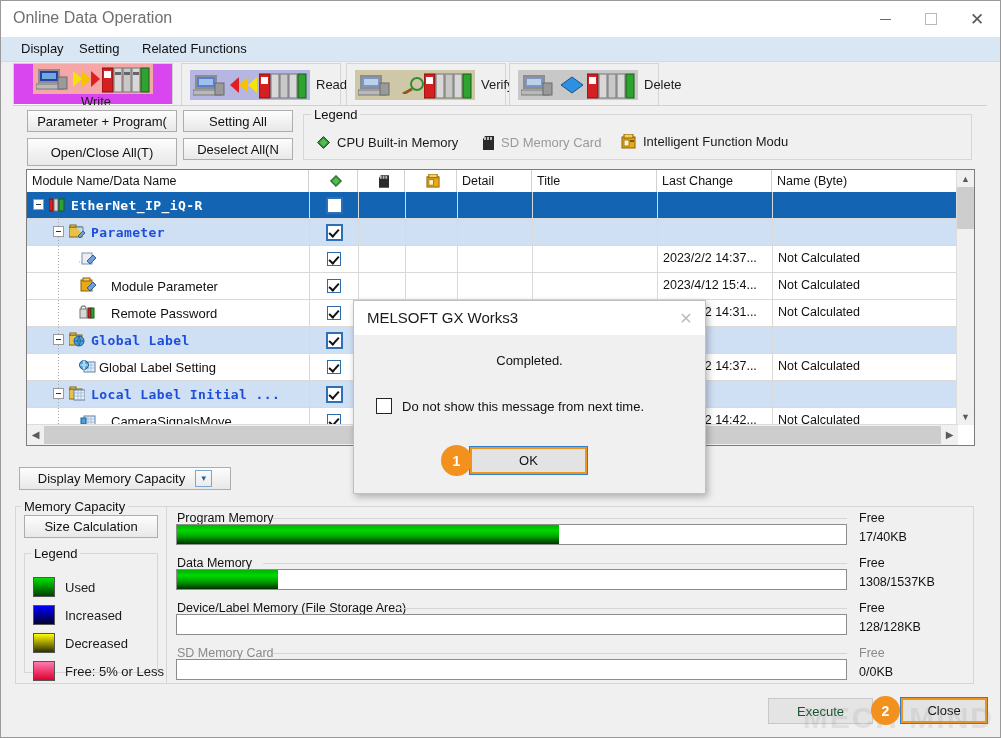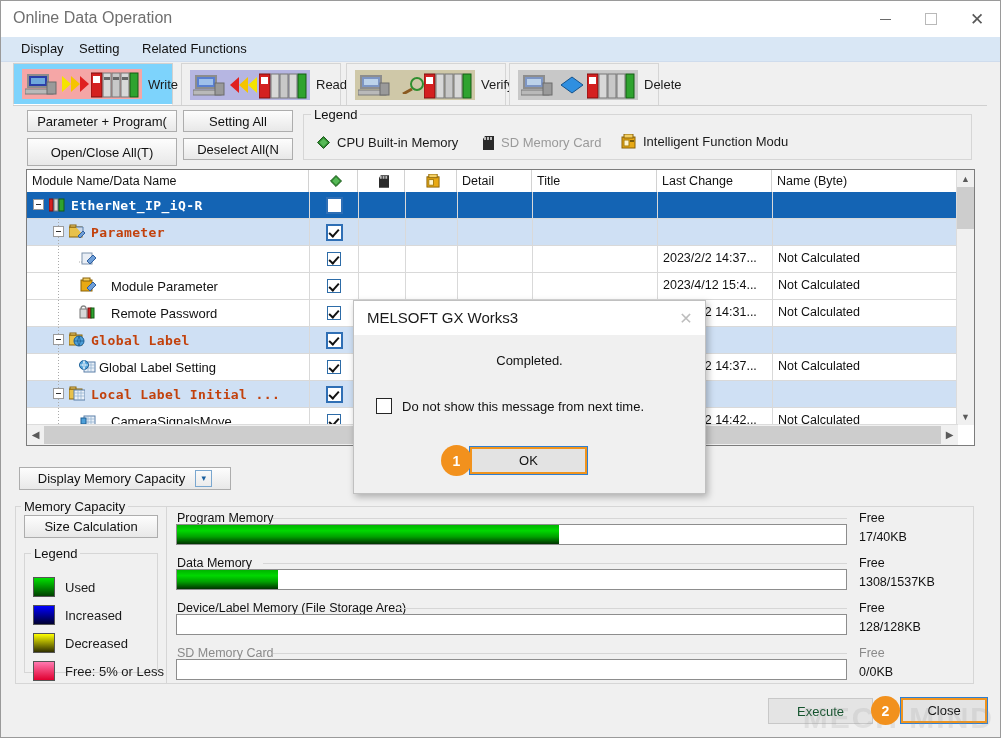--- a/index.html
+++ b/index.html
@@ -20,21 +20,21 @@
   .wbtn .max{display:block;width:10px;height:10px;border:1px solid #b9b9b9;}
   .wbtn .cls{font-size:17px;line-height:17px;color:#585858;font-family:"DejaVu Sans",sans-serif;}
 
   
   .menubar{position:absolute;left:0;top:36px;width:999px;height:24px;background:#d9e7f5;border-bottom:1px solid #cfdced;}
   .menubar .mi{position:absolute;top:3px;height:18px;padding:0 8px;font-size:13px;color:#111;line-height:18px;}
 
   
   .tabstrip{position:absolute;left:12px;top:62px;width:974px;height:43px;background:#f0f0f0;}
   .tab{position:absolute;top:0;height:42px;box-sizing:border-box;display:flex;align-items:center;padding:0 8px;background:#f0f0f0;border:1px solid #d5d5d5;border-bottom:none;}
-  .tab.active{background:#7dd3fc;border:1px solid #d0d0d0;border-bottom:1px solid #ffffff;}
+  .tab.active{background:#d946ef;border:1px solid #d0d0d0;border-bottom:1px solid #ffffff;flex-direction:column;}
   .tab .tlabel{margin-left:6px;font-size:13px;color:#1b1b1b;white-space:nowrap;}
   .tabline{position:absolute;left:12px;top:104px;width:974px;height:1px;background:#d0d0d0;}
 
   
   .devart{position:relative;width:120px;height:30px;flex:0 0 auto;}
   .devart .bg{position:absolute;left:0;top:0;width:120px;height:30px;}
   .devart .pc{position:absolute;left:3px;top:4px;width:32px;height:23px;}
   .devart .plc{position:absolute;right:3px;top:2px;width:48px;height:27px;}
   .devart .arrows{position:absolute;left:40px;top:6px;width:36px;height:18px;}
 
@@ -60,21 +60,21 @@
   .tablewrap{position:absolute;left:25px;top:168px;width:949px;height:277px;box-sizing:border-box;border:1px solid #7c7c7c;background:#fff;}
   .thead{position:absolute;left:0;top:0;height:22px;width:100%;background:#fff;border-bottom:1px solid #c8c8c8;}
   .th{position:absolute;top:0;height:22px;box-sizing:border-box;border-right:1px solid #d2d2d2;font-size:12.5px;color:#111;display:flex;align-items:center;padding-left:5px;background:#fff;}
   .th .ico{margin:0 auto;}
   .tbody{position:absolute;left:0;top:22px;width:931px;height:234px;overflow:hidden;}
   .trow{position:relative;height:27px;box-sizing:border-box;border-bottom:1px solid #d9d9d9;}
   .trow.sel{background:#1464b4;}
   .trow.grp{background:#cfe0f4;}
   .trow .name{position:absolute;top:0;height:26px;display:flex;align-items:center;font-size:13px;color:#111;white-space:nowrap;}
   .trow.sel .name{color:#fff;font-family:"DejaVu Sans Mono",monospace;font-size:13px;font-weight:700;letter-spacing:.4px;}
-  .trow.grp .name{color:#c2410c;font-family:"DejaVu Sans Mono",monospace;font-size:13px;font-weight:700;letter-spacing:.4px;}
+  .trow.grp .name{color:#1d4ed8;font-family:"DejaVu Sans Mono",monospace;font-size:13px;font-weight:700;letter-spacing:.4px;}
   .cellsep{position:absolute;top:0;width:1px;height:26px;background:#d9d9d9;}
   .chk{position:absolute;width:14px;height:14px;box-sizing:border-box;border:1px solid #2d6ca8;background:#fff;top:6px;}
   .chk.on:after{content:"";position:absolute;left:3px;top:1px;width:4px;height:8px;border:solid #111;border-width:0 2px 2px 0;transform:rotate(42deg);}
   .chk.blue{border:2px solid #2f6fb5;}
   .datecell{position:absolute;font-size:12.5px;color:#111;top:5px;white-space:nowrap;}
   .sizecell{position:absolute;font-size:12.5px;color:#111;top:5px;white-space:nowrap;}
   .expander{position:absolute;width:11px;height:11px;box-sizing:border-box;border:1px solid #9a9a9a;background:#fff;top:7px;}
   .expander:after{content:"";position:absolute;left:2px;top:4px;width:5px;height:1px;background:#333;}
   .dotline{position:absolute;width:1px;top:0;height:27px;background-image:linear-gradient(#aaa 50%,transparent 0);background-size:1px 3px;}
 

